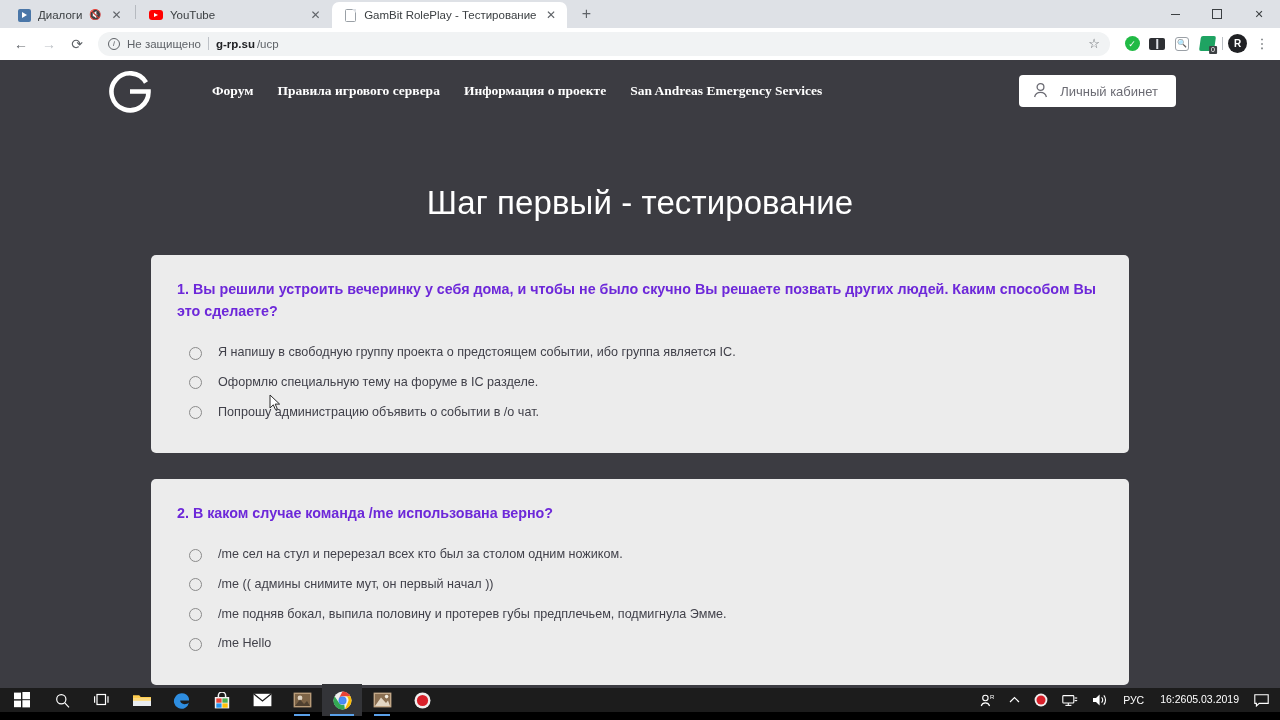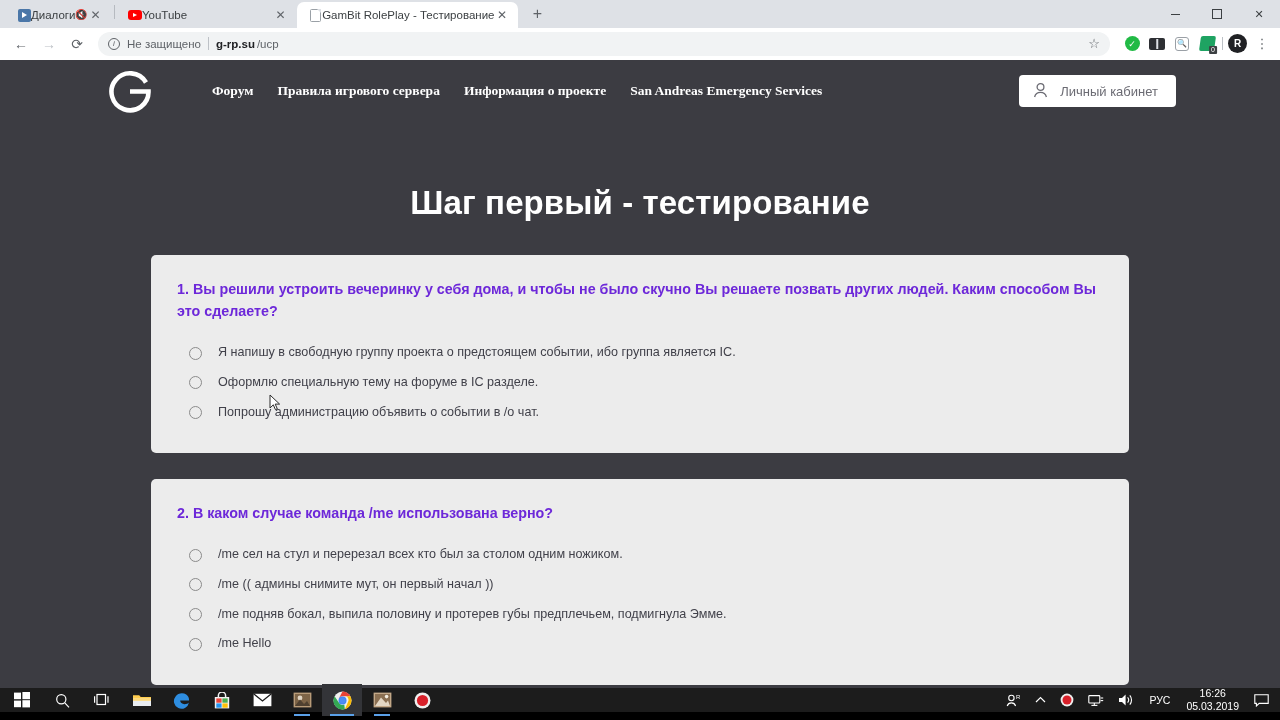--- a/index.html
+++ b/index.html
@@ -27,20 +27,21 @@
     display: flex;
     align-items: flex-end;
     padding-left: 6px;
     position: relative;
   }
 
   .tab {
     height: 26px;
     display: flex;
     align-items: center;
+    gap: 7px;
     padding: 0 9px 0 11px;
     font-size: 11.5px;
     color: #3c4043;
     border-radius: 7px 7px 0 0;
     position: relative;
     white-space: nowrap;
   }
   .tab.inactive { background: transparent; }
   .tab.active { background: #ffffff; }
 
@@ -270,21 +271,21 @@
     padding: 0 18px 0 14px;
     color: #6b6b73;
     font-size: 13px;
     white-space: nowrap;
   }
 
   .page-title {
     text-align: center;
     color: #ffffff;
     font-size: 33px;
-    font-weight: bold;
+    font-weight: normal;
     margin-top: 62px;
     letter-spacing: 0.1px;
   }
 
   .quiz {
     margin: 33px auto 0 auto;
     width: 978px;
   }
 
   .qcard {
@@ -362,21 +363,21 @@
     color: #ffffff;
     font-size: 10.5px;
   }
   .tray-item {
     height: 32px;
     display: flex; align-items: center; justify-content: center;
     padding: 0 7px;
   }
   .clock {
     height: 32px;
-    display: flex; flex-direction: column;
+    display: flex; flex-direction: row;
     align-items: center; justify-content: center;
     line-height: 1.25;
     padding: 12px 8px;
     font-size: 10.5px;
   }
   .lang { font-size: 10.5px; padding: 0 8px; }
 </style>
 </head>
 <body>
 

